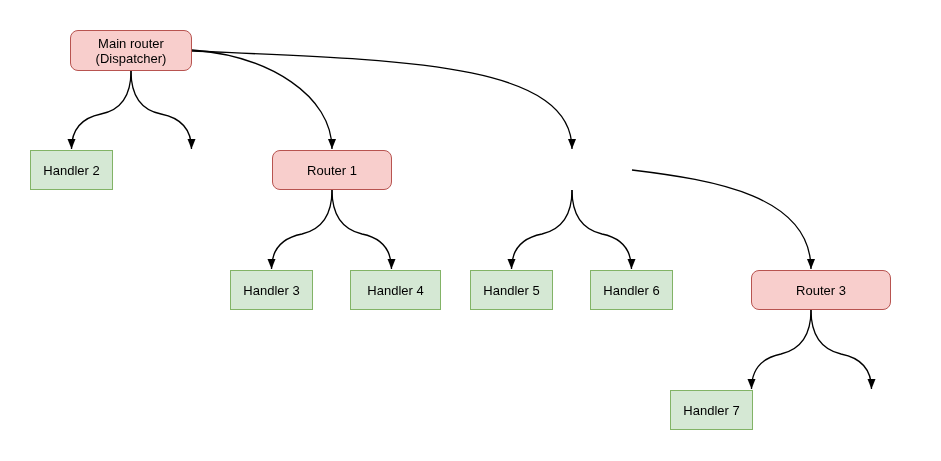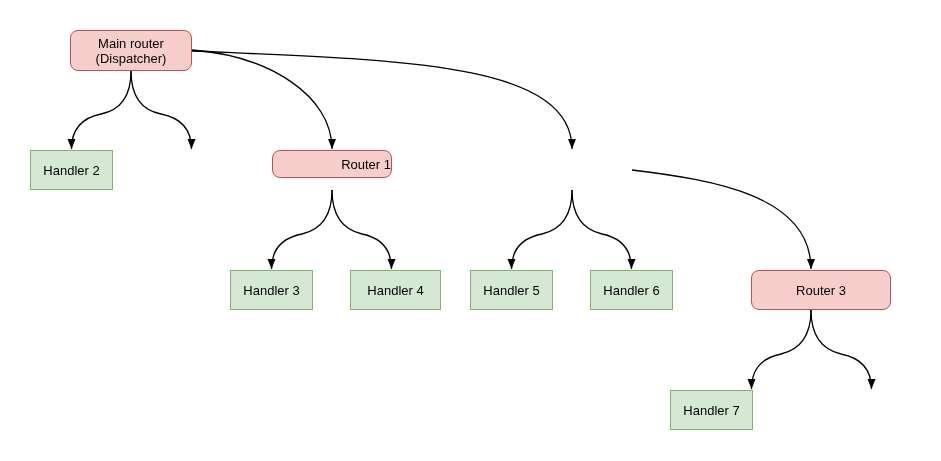--- a/index.html
+++ b/index.html
@@ -63,21 +63,21 @@
       <span>Main router</span><br>
       <span>(Dispatcher)</span>
     </span>
   </div>
 
   <div class="node handler" style="left:30px; top:150px; width:83px; height:40px;">
     <span>Handler 2</span>
   </div>
 
 
-  <div class="node router" style="left:272px; top:150px; width:120px; height:28px;justify-content:flex-end;">
+  <div class="node router" style="left:272px; top:150px; width:120px; height:40px;">
     <span>Router 1</span>
   </div>
 
 
   <div class="node handler" style="left:230px; top:270px; width:83px; height:40px;">
     <span>Handler 3</span>
   </div>
 
   <div class="node handler" style="left:350px; top:270px; width:91px; height:40px;">
     <span>Handler 4</span>

